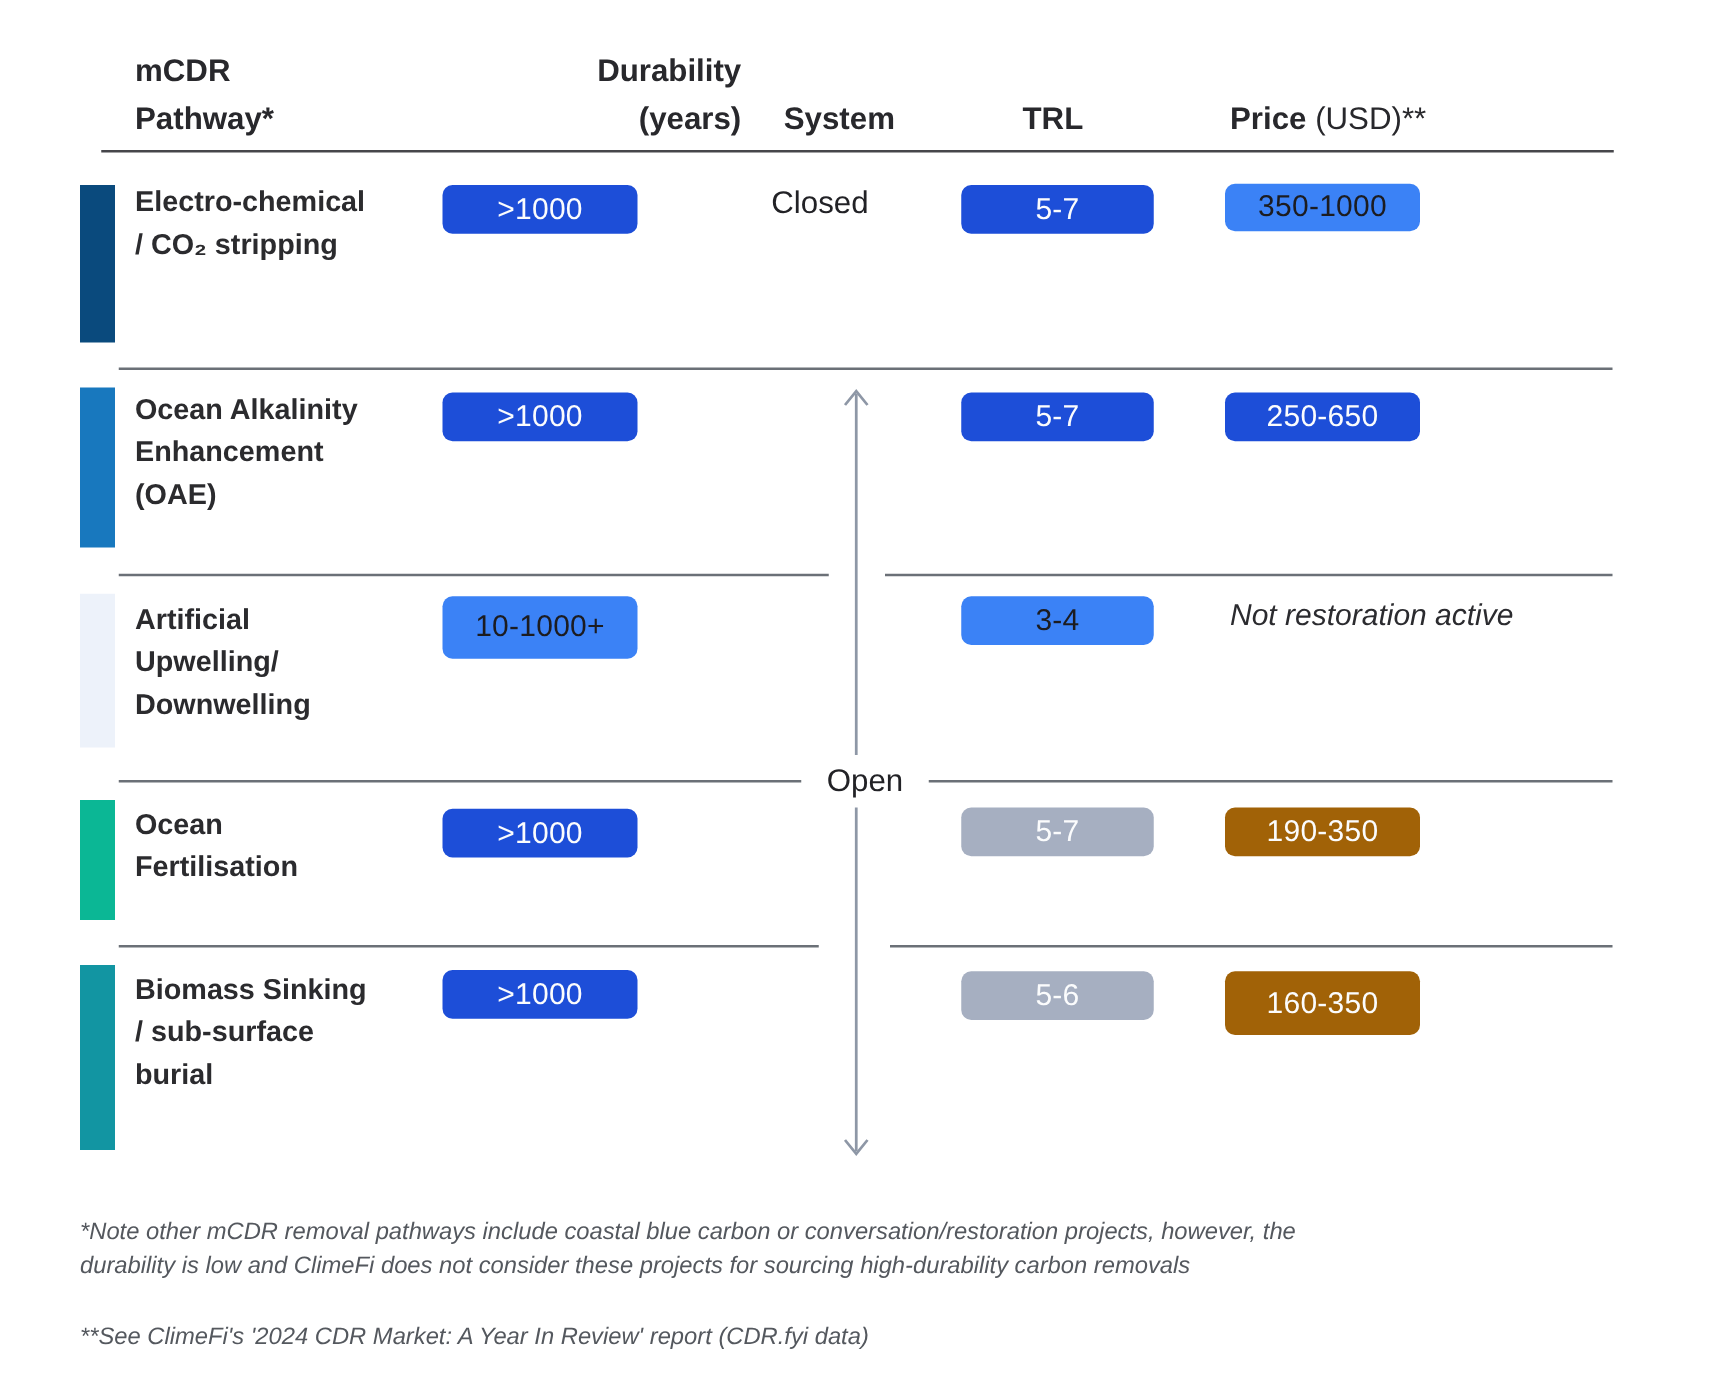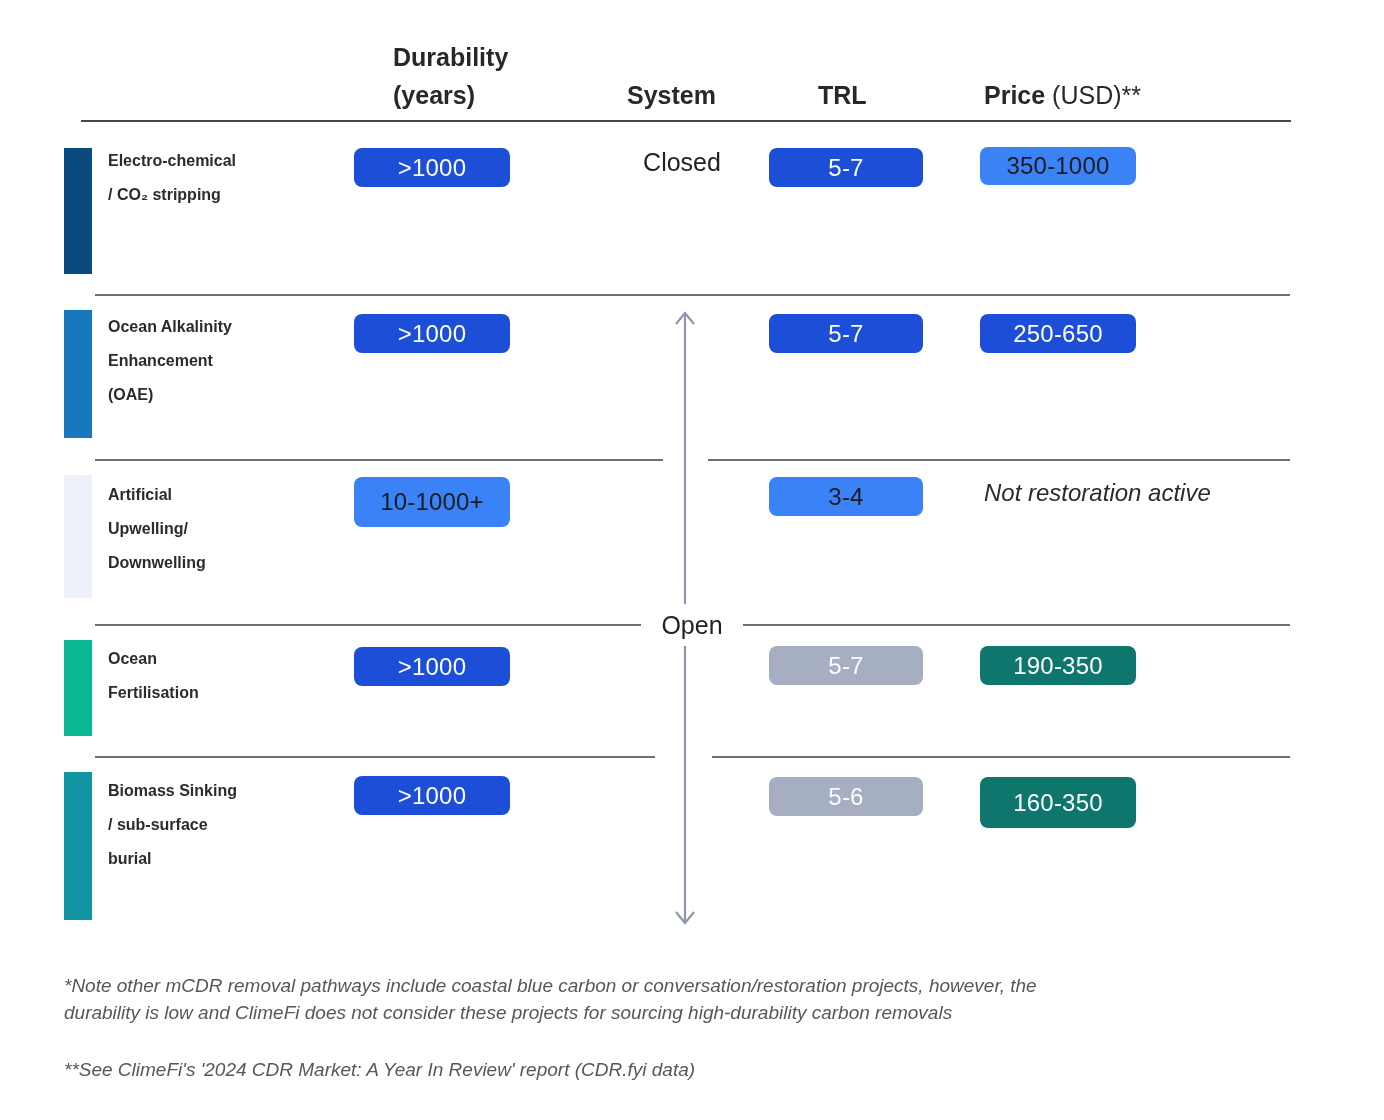--- a/index.html
+++ b/index.html
@@ -6,44 +6,46 @@
   #page{
     position:relative;width:1384px;height:1120px;background:#ffffff;overflow:hidden;
     font-family:"Liberation Sans","DejaVu Sans",sans-serif;color:#28282c;
   }
   .abs{position:absolute;}
   .hdr{font-weight:bold;font-size:25px;line-height:38px;color:#28282c;white-space:pre-line;}
   .hdr-light{font-weight:normal;}
   .rule-header{position:absolute;height:2px;background:#46464b;}
   .rule-row{position:absolute;height:1.6px;background:#6b7077;}
   .bar{position:absolute;width:28px;}
-  .row-title{position:absolute;font-weight:bold;font-size:16px;line-height:34px;color:#2b2b2e;white-space:pre-line;}
+  .row-title{position:absolute;font-weight:bold;font-size:23px;line-height:34px;color:#2b2b2e;white-space:pre-line;}
   .badge{
     position:absolute;display:flex;align-items:center;justify-content:center;
     border-radius:8px;font-size:24px;letter-spacing:.2px;
   }
   .badge-gray{background:#1d4ed8;color:#fbfcfd;}
   .badge-gray-light{background:#a6afc1;color:#fbfcfd;}
   .badge-pale{background:#3b82f6;color:#1c1c20;}
-  .badge-dark{background:#0f766e;color:#fbfcfd;}
-  .sys-label{position:absolute;font-size:25px;color:#222226;text-align:center;}
+  .badge-dark{background:#a16207;color:#fbfcfd;}
+  .sys-label{position:absolute;font-size:25px;color:#222226;}
   .open-label{
     position:absolute;left:641px;top:604px;width:102px;height:42px;background:#ffffff;
     display:flex;align-items:center;justify-content:center;font-size:25px;color:#222226;z-index:5;
   }
   .nca{position:absolute;font-style:italic;font-size:24px;color:#2b2b2f;}
   .footnote{position:absolute;font-style:italic;font-size:19px;line-height:27px;color:#54585e;white-space:pre-line;}
   svg{display:block;}
 </style>
 </head>
 <body>
 
 <div id="page">
 
-  <div class="abs hdr" style="left:393px;top:38px;width:200px;">Durability
+  <div class="abs hdr" style="left:108px;top:38px;width:250px;">mCDR
+Pathway*</div>
+  <div class="abs hdr" style="left:393px;top:38px;width:200px;text-align:right;">Durability
 (years)</div>
   <div class="abs hdr" style="left:627px;top:76px;">System</div>
   <div class="abs hdr" style="left:818px;top:76px;">TRL</div>
   <div class="abs hdr" style="left:984px;top:76px;"><span>Price</span><span class="hdr-light"> (USD)**</span></div>
   <div class="rule-header" style="left:81px;top:120px;width:1210px;"></div>
 
   <div>
     <div class="bar" style="left: 64px; top: 148px; height: 126px; background: rgb(10, 74, 125);"></div>
     <div class="row-title" style="left:108px;top:144px;width:260px;">Electro-chemical
 / CO₂ stripping</div>

